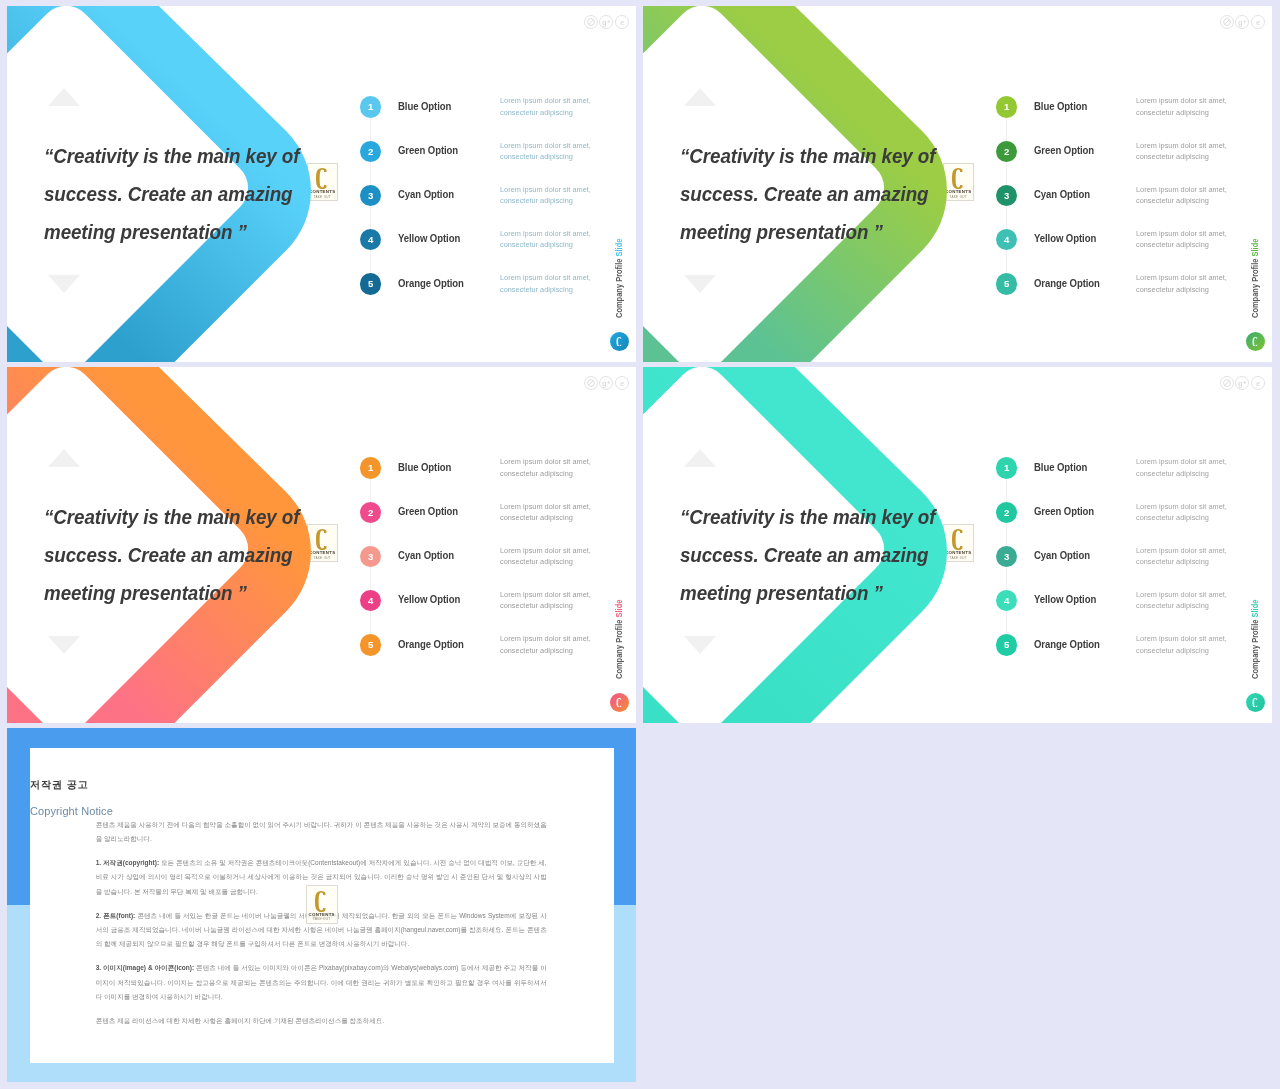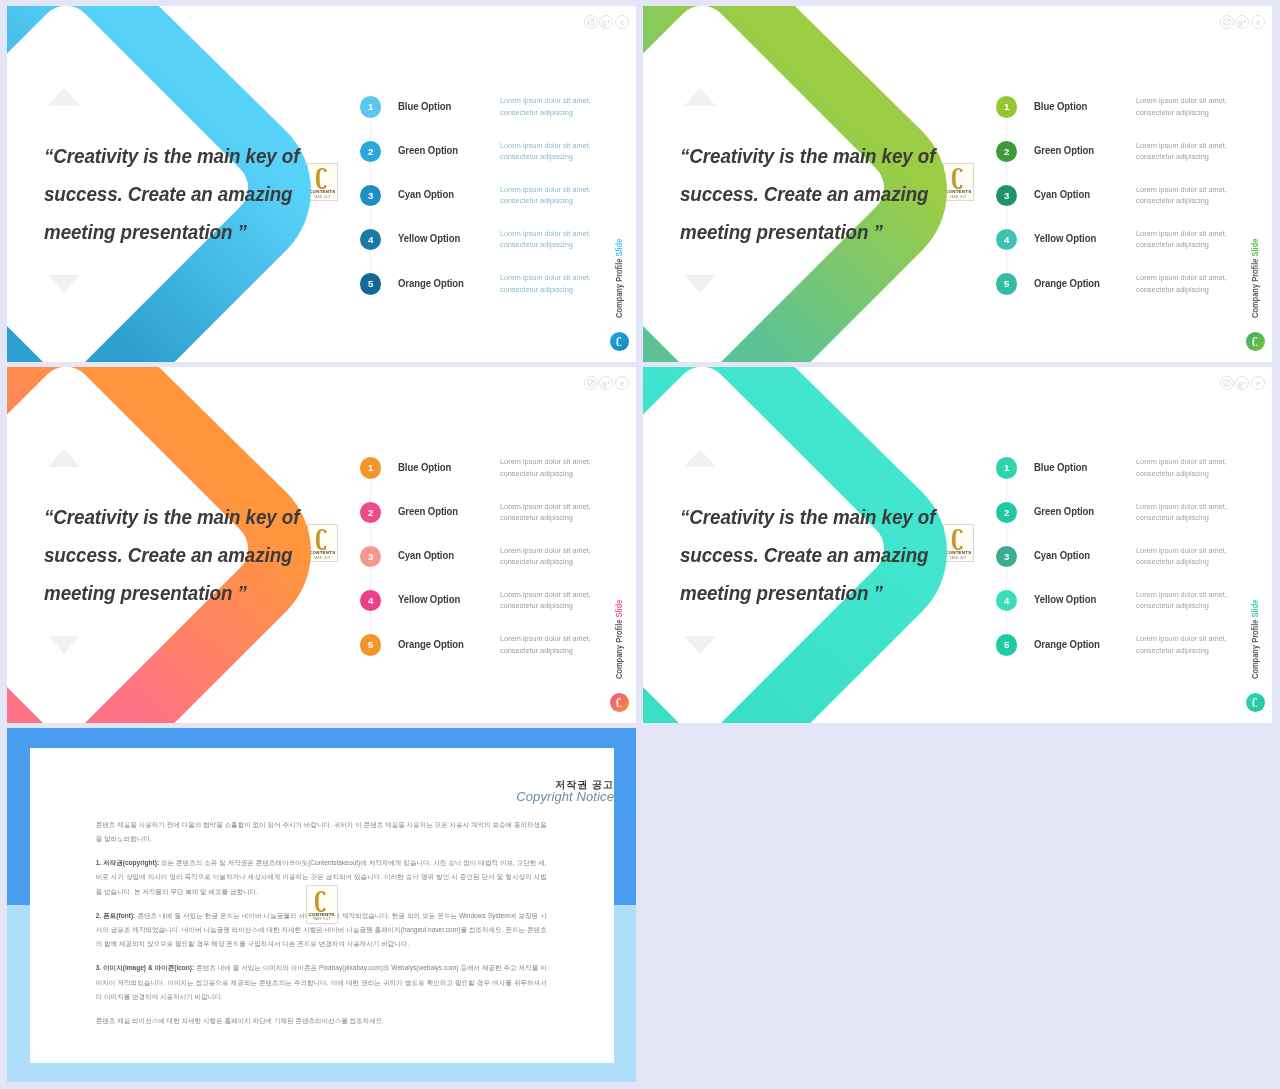--- a/index.html
+++ b/index.html
@@ -53,23 +53,23 @@
   .micons{position:absolute;z-index:2;left:576.7px;top:8.8px;display:flex;gap:1.7px;}
   .micon{width:14px;height:14px;border-radius:50%;border:1px solid #e3e3e3;
          box-sizing:border-box;position:relative;}
   .micon svg{position:absolute;left:0;top:0;}
 
   
   .s5{left:7px;top:728px;height:354px;}
   .band-top{position:absolute;left:0;top:0;width:629px;height:177px;}
   .band-bot{position:absolute;left:0;top:177px;width:629px;height:177px;}
   .paper{position:absolute;left:23px;top:20px;width:584px;height:315px;background:#fff;}
-  .ct{position:absolute;width:100%;text-align:right;}
+  .ct{position:absolute;width:100%;text-align:left;}
   .ct-ko{top:30.3px;font-size:10.1px;font-weight:bold;color:#3d3d3d;letter-spacing:0.9px;}
-  .ct-en{top:41px;font-size:13px;color:#6d8ba5;letter-spacing:0.1px;font-style:italic;}
+  .ct-en{top:57px;font-size:11px;color:#6d8ba5;letter-spacing:0.1px;}
   .cbody{position:absolute;left:65.7px;top:69.8px;width:451px;font-size:6.55px;
          line-height:14.3px;color:#808080;text-align:justify;}
   .cbody p{margin:0 0 9.7px 0;}
   .cbody b{font-weight:bold;color:#555;}
   .clogo{position:absolute;left:275.7px;top:137.2px;width:32px;height:38.6px;
          background:rgba(255,253,244,0.72);border:1px solid rgba(210,205,195,0.7);box-sizing:border-box;
          display:flex;flex-direction:column;align-items:center;justify-content:center;
          overflow:hidden;}
 </style>
 </head>

